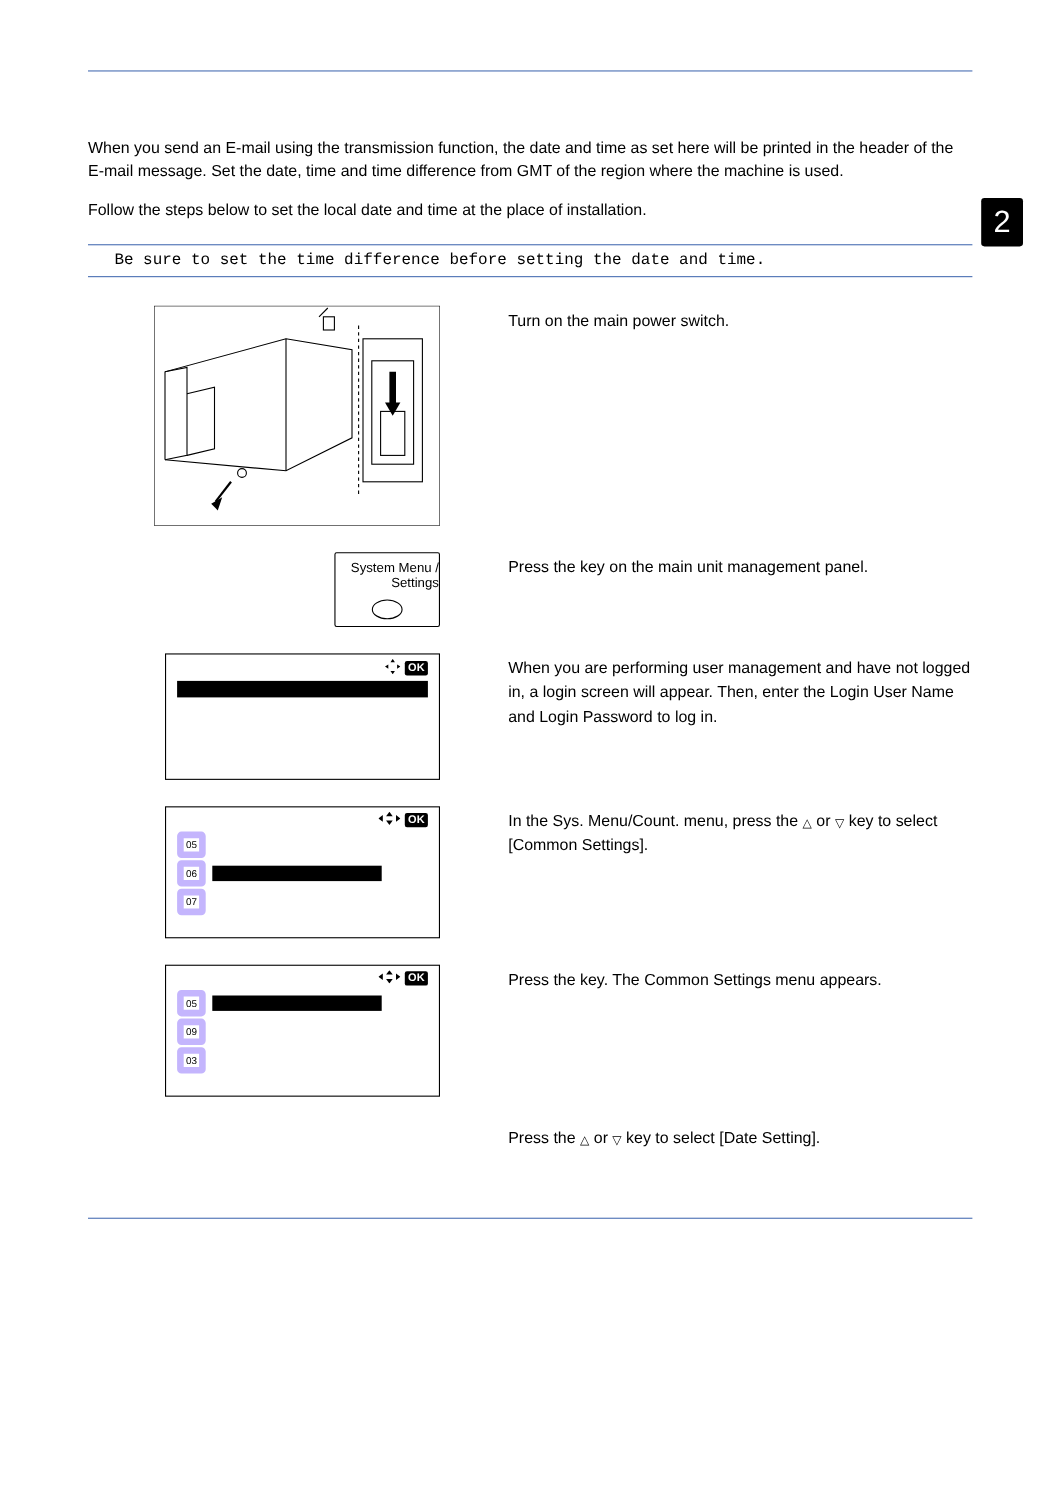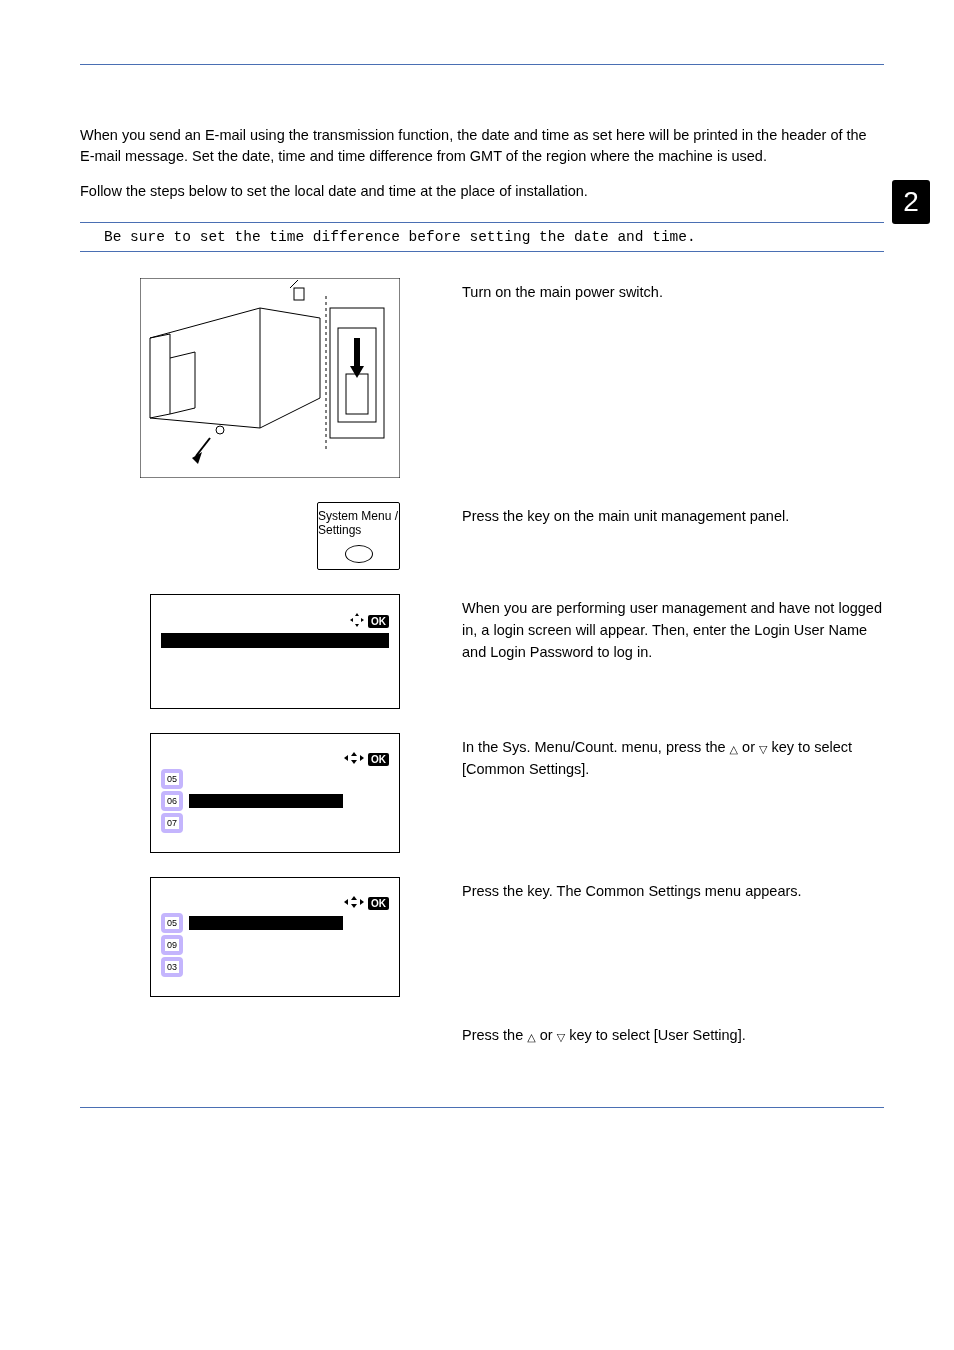--- a/index.html
+++ b/index.html
@@ -56,54 +56,54 @@
     flex: 1;
     padding-top: 4px;
     line-height: 1.5;
   }
 
   
   .printer-svg { width: 260px; height: 200px; }
 
   
   .sm-btn {
-    width: 83px;
+    width: 96px;
     height: 68px;
     border: 1px solid #000;
     border-radius: 2px;
-    text-align: left;
+    text-align: right;
     font-size: 12px;
     padding-top: 6px;
     box-sizing: border-box;
   }
   .sm-btn .oval {
     width: 26px; height: 16px;
     border: 1px solid #000;
     border-radius: 50%;
     margin: 8px auto 0;
   }
 
   
   .lcd {
     width: 250px;
     height: 115px;
     border: 1.5px solid #000;
     position: relative;
-    padding: 18px 10px;
+    padding: 4px 10px;
     box-sizing: border-box;
     font-size: 13px;
   }
   .lcd120 { height: 120px; }
   .lcd .hdrrow { display:flex; justify-content:space-between; align-items:center; margin-bottom:3px; }
   .lcd .iconstrip { display:flex; gap:4px; align-items:center; }
   .okbox { display:inline-block; background:#000; color:#fff; font-size:10px; padding:1px 3px; border-radius:2px; font-weight:bold; }
   .navarrows { font-size:11px; display:inline-block; }
   .row { display:flex; align-items:center; gap:6px; margin:2px 0; }
   .row.sel .label { background:#000; color:#fff; padding:0 2px; }
-  .numbox { display:inline-block; border:4px solid #c4b5fd; border-radius:4px; font-size:9px; padding:0 2px; line-height:12px; }
+  .numbox { display:inline-block; border:6px solid #c4b5fd; border-radius:4px; font-size:9px; padding:0 2px; line-height:12px; }
 
   .lcd-login .blackbar {
     background:#000; width:100%; height:15px; margin-top:2px;
   }
   .lcd-login .dots { letter-spacing:1px; font-size:12px; }
 
   .tri { font-size: 11px; vertical-align: -1px; }
 
   .bottomrule {
     border-top: 1.5px solid #4a6fb3;
@@ -264,18 +264,18 @@
       </div>
     </div>
     <div class="step-right">
       <span>Press the </span><span> key. The Common Settings menu appears.</span>
     </div>
   </div>
 
   <div class="step">
     <div class="step-left"></div>
     <div class="step-right">
-      <span>Press the </span><span class="tri">△</span><span> or </span><span class="tri">▽</span><span> key to select [User Setting].</span>
+      <span>Press the </span><span class="tri">△</span><span> or </span><span class="tri">▽</span><span> key to select [Date Setting].</span>
     </div>
   </div>
 
   <div class="bottomrule"></div>
 </div>
 
 </body></html>

